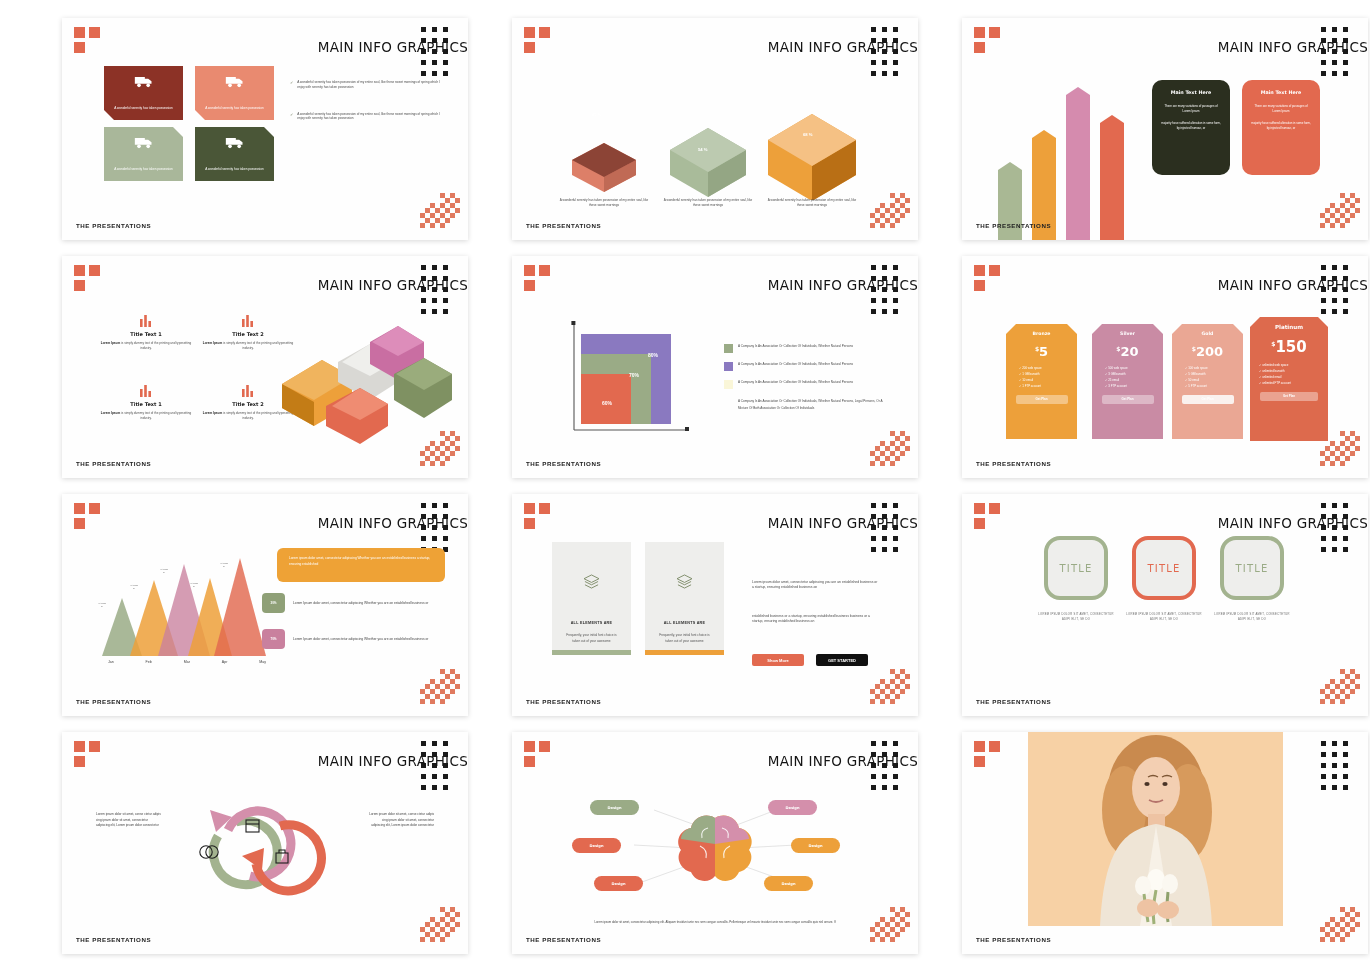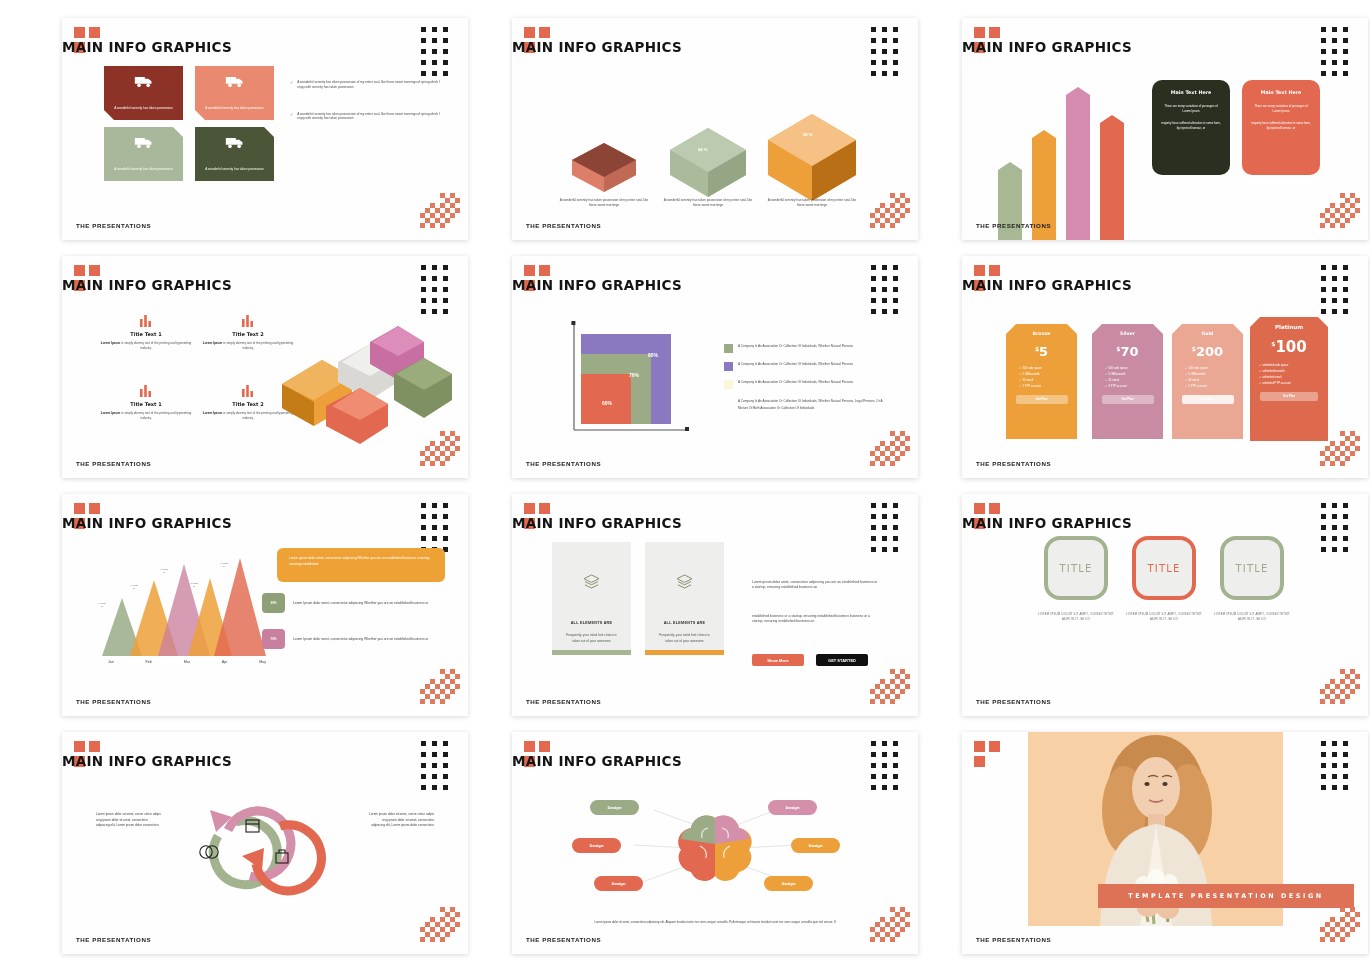--- a/index.html
+++ b/index.html
@@ -32,22 +32,22 @@
   .sq-deco i.c { left:0; top:15px; width:11px; height:11px; }
 
   .dots { position:absolute; right:14px; top:9px; display:grid;
           grid-template-columns:repeat(3, 11px); grid-template-rows:repeat(5, 11px); }
   .dots b { display:block; width:5px; height:5px; background:#1a1a1a; }
 
   .checker { position:absolute; right:9px; bottom:13px; width:44px; height:34px; }
   .checker s { position:absolute; display:block; width:5px; height:5px; background:#e07a5f; }
 
   .stitle {
-    position:absolute; left:0; right:0; top:21px; text-align:left;
-    font-size:13.5px; font-weight:bold; letter-spacing:0.3px;
+    position:absolute; left:0; right:0; top:21px; text-align:right;
+    font-size:13.5px; font-weight:normal; letter-spacing:0.3px;
     color:#141414; font-family:"DejaVu Sans", sans-serif;
   }
   .sfoot {
     position:absolute; left:14px; bottom:11px;
     font-size:6.2px; font-weight:bold; letter-spacing:0.55px; color:#222;
   }
   .tiny { font-size:3.1px; line-height:1.55; color:#4a4a4a; }
   .tiny2 { font-size:3.4px; line-height:1.6; color:#4a4a4a; }
 
   
@@ -619,21 +619,21 @@
         <div>✓ <span>200 web space</span></div>
         <div>✓ <span>1 GB banwith</span></div>
         <div>✓ <span>10 email</span></div>
         <div>✓ <span>1 FTP account</span></div>
       </div>
       <div class="btn">Get Plan</div>
     </div>
 
     <div class="price" style="left:130px;top:68px;height:115px;background:#c98ba4;clip-path:polygon(0 10px,10px 0,calc(100% - 10px) 0,100% 10px,100% 100%,0 100%)">
       <div class="hd">Silver</div>
-      <div class="amt"><i>$</i><span>70</span></div>
+      <div class="amt"><i>$</i><span>20</span></div>
       <div class="feat">
         <div>✓ <span>500 web space</span></div>
         <div>✓ <span>3 GB banwith</span></div>
         <div>✓ <span>25 email</span></div>
         <div>✓ <span>3 FTP account</span></div>
       </div>
       <div class="btn">Get Plan</div>
     </div>
 
     <div class="price" style="left:210px;top:68px;height:115px;background:#eaa794;clip-path:polygon(0 10px,10px 0,calc(100% - 10px) 0,100% 10px,100% 100%,0 100%)">
@@ -643,21 +643,21 @@
         <div>✓ <span>100 web space</span></div>
         <div>✓ <span>5 GB banwith</span></div>
         <div>✓ <span>50 email</span></div>
         <div>✓ <span>5 FTP account</span></div>
       </div>
       <div class="btn" style="background:#faf1ee">Get Plan</div>
     </div>
 
     <div class="price" style="left:288px;top:61px;height:124px;width:78px;background:#dd6a4d;clip-path:polygon(0 10px,10px 0,calc(100% - 10px) 0,100% 10px,100% 100%,0 100%)">
       <div class="hd" style="font-size:5.6px">Platinum</div>
-      <div class="amt" style="font-size:15px"><i>$</i><span>100</span></div>
+      <div class="amt" style="font-size:15px"><i>$</i><span>150</span></div>
       <div class="feat" style="padding-left:9px">
         <div>✓ <span>unlimited web space</span></div>
         <div>✓ <span>unlimited banwith</span></div>
         <div>✓ <span>unlimited email</span></div>
         <div>✓ <span>unlimited FTP account</span></div>
       </div>
       <div class="btn" style="width:58px">Get Plan</div>
     </div>
 
     <div class="sfoot">THE PRESENTATIONS</div>
@@ -1117,18 +1117,17 @@
         <path d="M128 158 q-4 20 -2 34" stroke="#9fb178" stroke-width="3" fill="none"></path>
         <path d="M140 160 q-2 18 0 30" stroke="#8fa16c" stroke-width="3" fill="none"></path>
         <path d="M116 162 q2 16 4 28" stroke="#9fb178" stroke-width="3" fill="none"></path>
 
         <ellipse cx="120" cy="176" rx="11" ry="9" fill="#eec3a3"></ellipse>
         <ellipse cx="140" cy="178" rx="11" ry="9" fill="#eec3a3"></ellipse>
       </svg>
     </div>
 
 
-    <div class="end-band">TEMPLATE PRESENTATION DESIGN</div>
 
     <div class="sfoot">THE PRESENTATIONS</div>
   </div>
 
 </div>
 
 </body></html>

